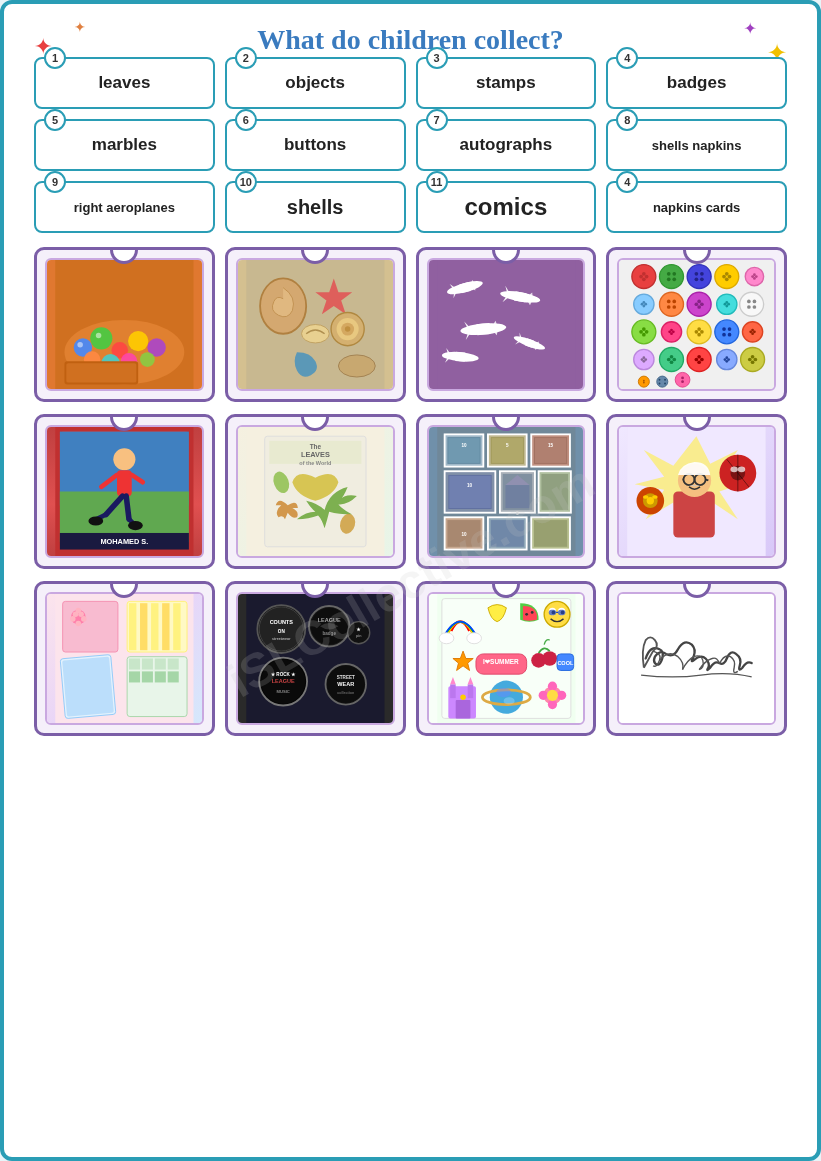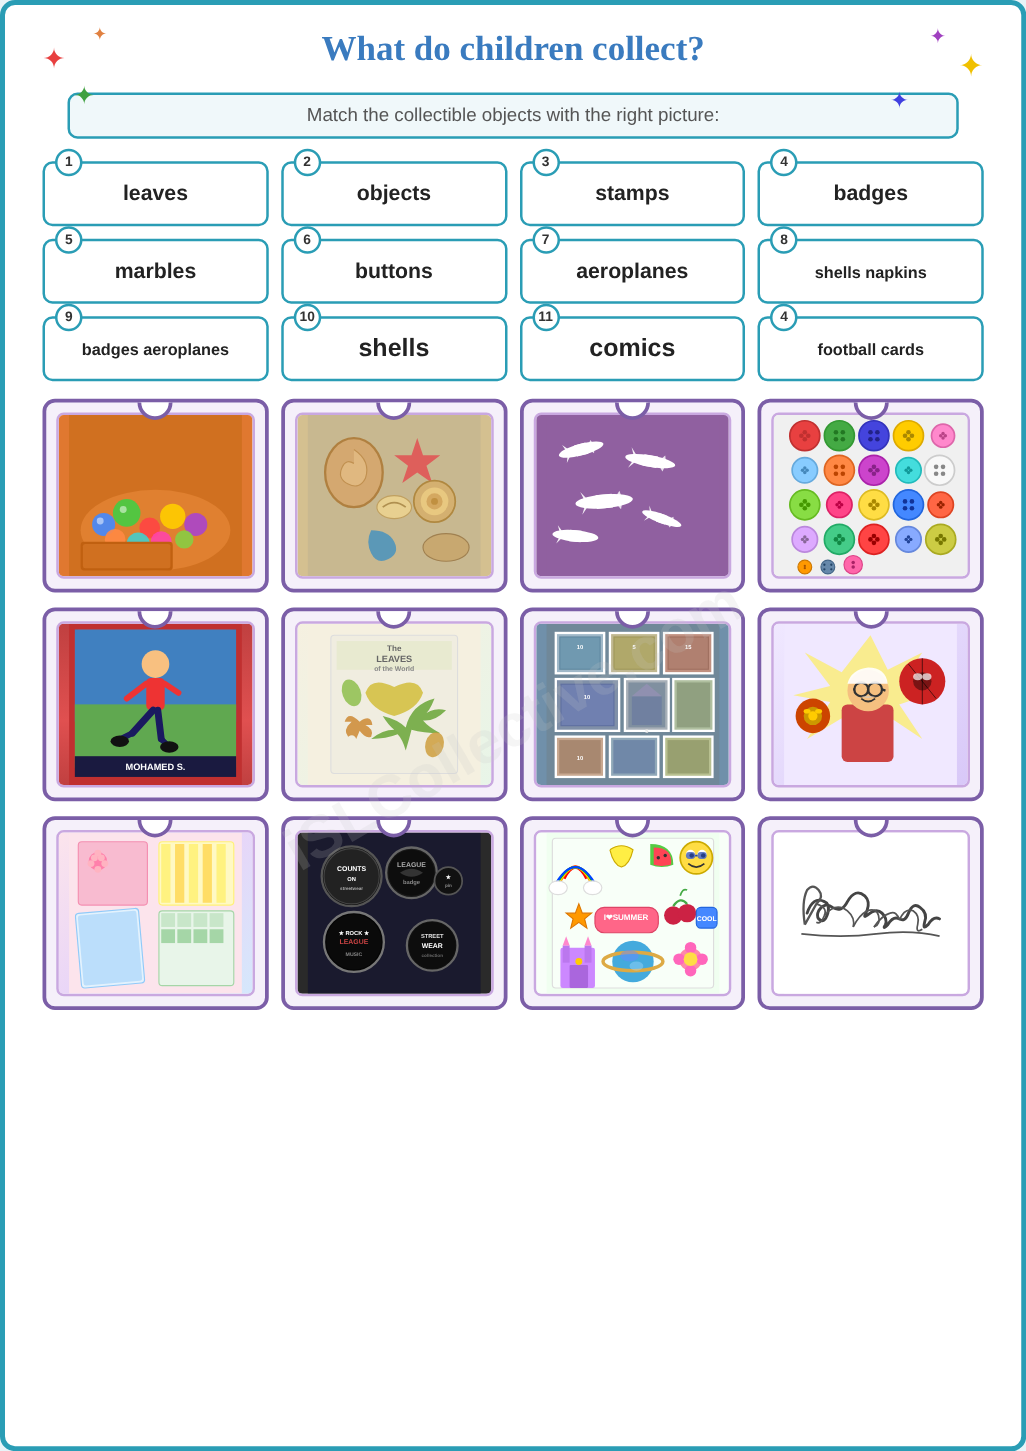--- a/index.html
+++ b/index.html
@@ -20,21 +20,21 @@
       position: relative;
     }
     
     .star {
       position: absolute;
       font-size: 18px;
       pointer-events: none;
     }
     .title-area {
       text-align: center;
-      margin-bottom: 18px;
+      margin-bottom: 1px;
       position: relative;
     }
     .main-title {
       color: #3a7bbf;
       font-size: 28px;
       font-weight: bold;
       font-family: Georgia, serif;
     }
     .instruction-box {
       border: 2px solid #2a9db5;
@@ -213,23 +213,20 @@
   <span class="star star-tl2" style="color:#40a040">✦</span>
   <span class="star star-tl3" style="color:#e08040; font-size:14px">✦</span>
   <span class="star star-tr1" style="color:#a040c0">✦</span>
   <span class="star star-tr2" style="color:#f0c000">✦</span>
   <span class="star star-tr3" style="color:#4040e0">✦</span>
 
   <div class="title-area">
     <h1 class="main-title">What do children collect?</h1>
   </div>
 
-  <div class="instruction-box">
-    <span>Match the collectible objects with the right picture:</span>
-  </div>
 
   <div class="labels-grid">
 
     <div class="label-item">
       <span class="num">1</span>
       <span class="word">leaves</span>
     </div>
     <div class="label-item">
       <span class="num">2</span>
       <span class="word">objects</span>
@@ -246,42 +243,42 @@
     <div class="label-item">
       <span class="num">5</span>
       <span class="word">marbles</span>
     </div>
     <div class="label-item">
       <span class="num">6</span>
       <span class="word">buttons</span>
     </div>
     <div class="label-item">
       <span class="num">7</span>
-      <span class="word">aeroplanes</span>
+      <span class="word">autographs</span>
     </div>
     <div class="label-item small">
       <span class="num">8</span>
       <span class="word">shells napkins</span>
     </div>
 
     <div class="label-item small">
       <span class="num">9</span>
-      <span class="word">badges aeroplanes</span>
+      <span class="word">right aeroplanes</span>
     </div>
     <div class="label-item">
       <span class="num">10</span>
       <span class="word" style="font-size:20px">shells</span>
     </div>
     <div class="label-item">
       <span class="num">11</span>
-      <span class="word" style="font-size:20px">comics</span>
+      <span class="word" style="font-size:24px">comics</span>
     </div>
     <div class="label-item small">
       <span class="num">4</span>
-      <span class="word">football cards</span>
+      <span class="word">napkins cards</span>
     </div>
 
   </div>
 
   <div class="images-section">
 
     <div class="images-row">
 
       <div class="image-card">
         <div class="circle-top"></div>

